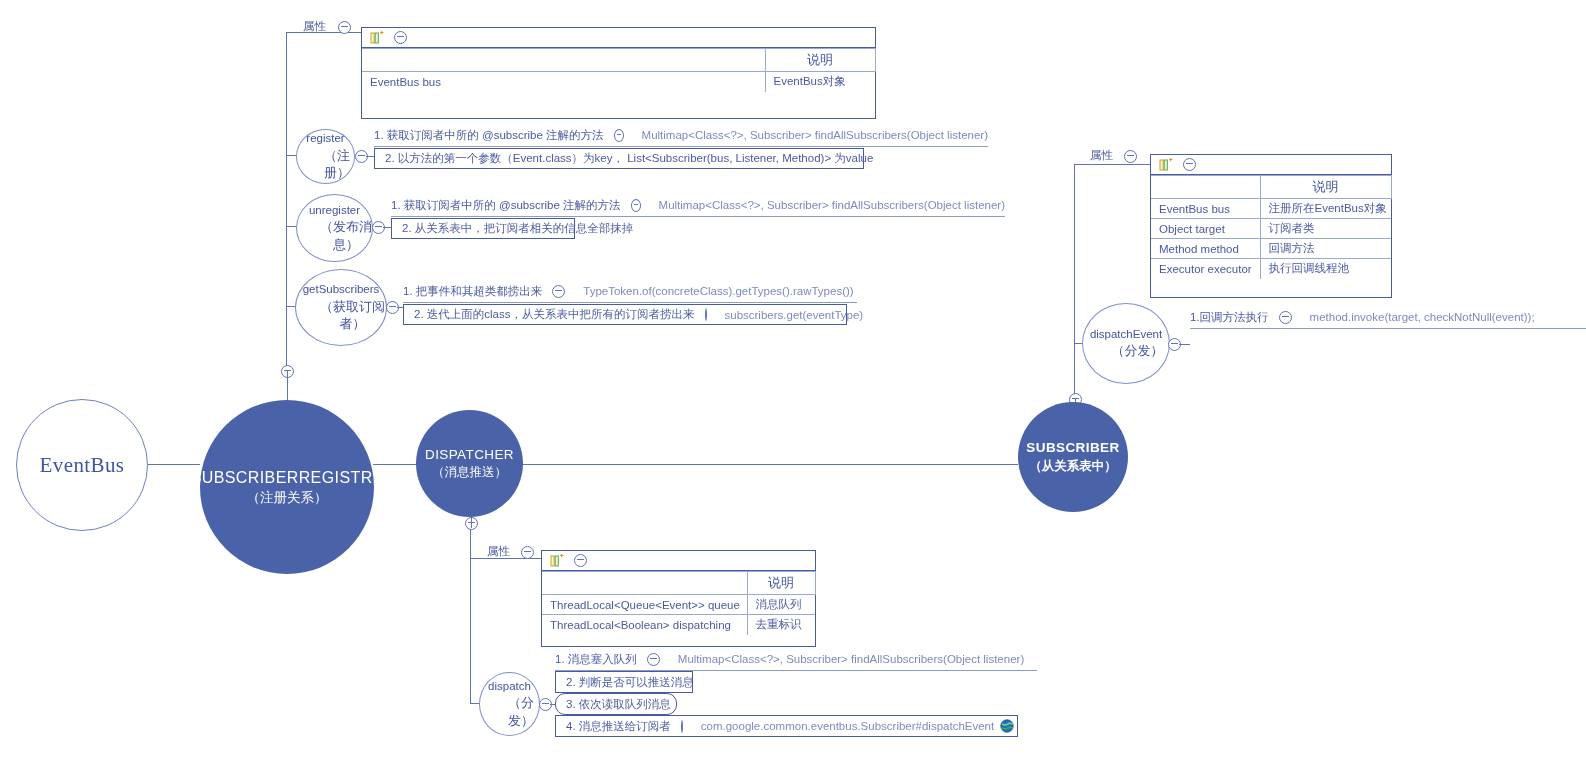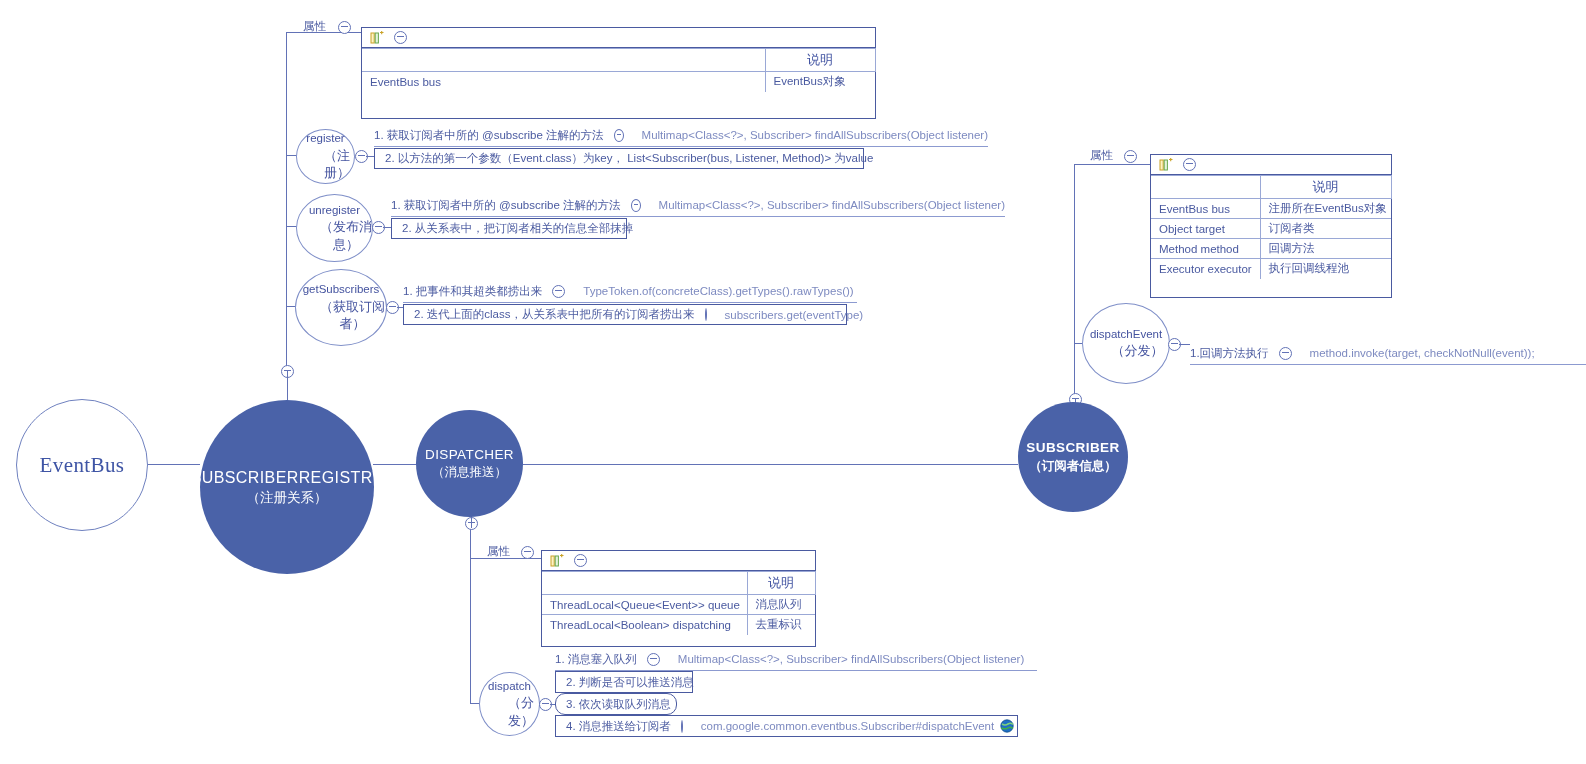--- a/index.html
+++ b/index.html
@@ -151,21 +151,21 @@
   <span class="l2">（发布消息）</span>
 </div>
 <span class="minus-toggle mt-abs" style="left:372px;top:221px;"></span>
 <div class="hline abs" style="left:383px;top:226.5px;width:8px;"></div>
 
 <div class="uline" style="left:391px;top:196px;width:614px;height:18px;">
   <span>1. 获取订阅者中所的 @subscribe 注解的方法</span>
   <span class="minus-toggle minus"></span>
   <span class="code">Multimap&lt;Class&lt;?&gt;, Subscriber&gt; findAllSubscribers(Object listener)</span>
 </div>
-<div class="boxrow" style="left:391px;top:218px;width:236px;height:21px;">
+<div class="boxrow" style="left:391px;top:218px;width:184px;height:21px;">
   <span>2. 从关系表中，把订阅者相关的信息全部抹掉</span>
 </div>
 
 <div class="sub-node" style="left:295px;top:269px;width:90px;height:75px;">
   <span>getSubscribers</span>
   <span class="l2">（获取订阅者）</span>
 </div>
 <span class="minus-toggle mt-abs" style="left:386px;top:301px;"></span>
 <div class="hline abs" style="left:397px;top:306.5px;width:6px;"></div>
 
@@ -228,21 +228,21 @@
     </table>
 </div>
 
 <div class="sub-node" style="left:1082px;top:303px;width:86px;height:79px;">
   <span>dispatchEvent</span>
   <span class="l2">（分发）</span>
 </div>
 <span class="minus-toggle mt-abs" style="left:1168px;top:338px;"></span>
 <div class="hline abs" style="left:1179px;top:343.5px;width:11px;"></div>
 
-<div class="uline" style="left:1190px;top:344px;width:396px;height:18px;">
+<div class="uline" style="left:1190px;top:308px;width:396px;height:18px;">
   <span>1.回调方法执行</span>
   <span class="minus-toggle minus"></span>
   <span class="code">method.invoke(target, checkNotNull(event));</span>
 </div>
 
 <div class="vline abs" style="left:470px;top:528px;height:175px;"></div>
 <div class="hline abs" style="left:470px;top:558px;width:72px;"></div>
 <div class="hline abs" style="left:470px;top:703px;width:14px;"></div>
 <span class="minus-toggle mt-abs" style="left:465px;top:517px;"></span>
 <span class="lbl" style="left:487px;top:544px;">属性</span>
@@ -328,14 +328,14 @@
   <span style="font-size:13.5px;">（注册关系）</span>
 </div>
 
 <div class="node-circle node-filled" style="left:416px;top:410px;width:107px;height:107px;">
   <span class="node-title" style="font-size:13.5px;">DISPATCHER</span>
   <span style="font-size:12.5px;">（消息推送）</span>
 </div>
 
 <div class="node-circle node-filled" style="left:1018px;top:402px;width:110px;height:110px;font-weight:bold;">
   <span class="node-title" style="font-size:13.5px;">SUBSCRIBER</span>
-  <span style="font-size:12.5px;">（订阅者信息）</span>
+  <span style="font-size:12.5px;">（从关系表中）</span>
 </div>
 
 </body></html>

